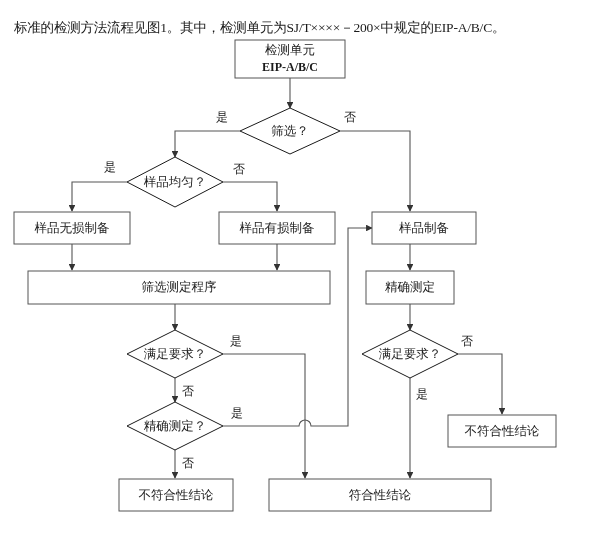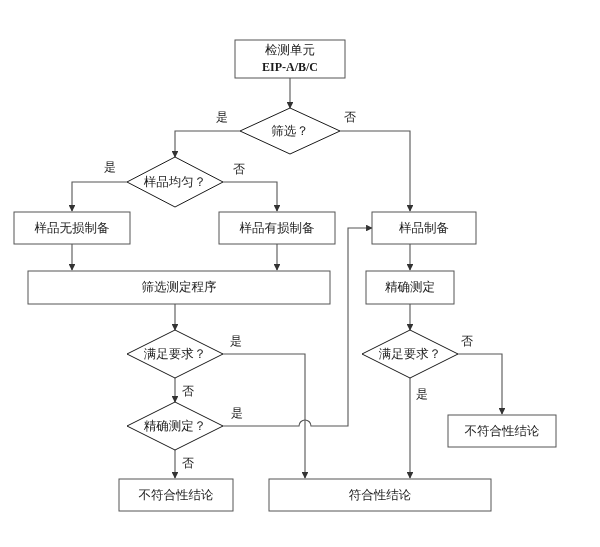--- a/index.html
+++ b/index.html
@@ -69,20 +69,21 @@
     fill: #1a1a1a;
     text-anchor: middle;
     dominant-baseline: middle;
   }
 </style>
 </head>
 <body>
 
 <div id="page">
 
+  <div id="intro-text">标准的检测方法流程见图1。其中，检测单元为SJ/T××××－200×中规定的EIP-A/B/C。</div>
 
   <svg id="flow-svg" viewBox="0 0 600 547">
     <defs>
       <marker id="arrow" viewBox="0 0 10 10" refX="9" refY="5" markerWidth="6" markerHeight="6" orient="auto-start-reverse">
         <path d="M 0 0 L 10 5 L 0 10 z" fill="#333333"></path>
       </marker>
     </defs>
 
     <g>
 

